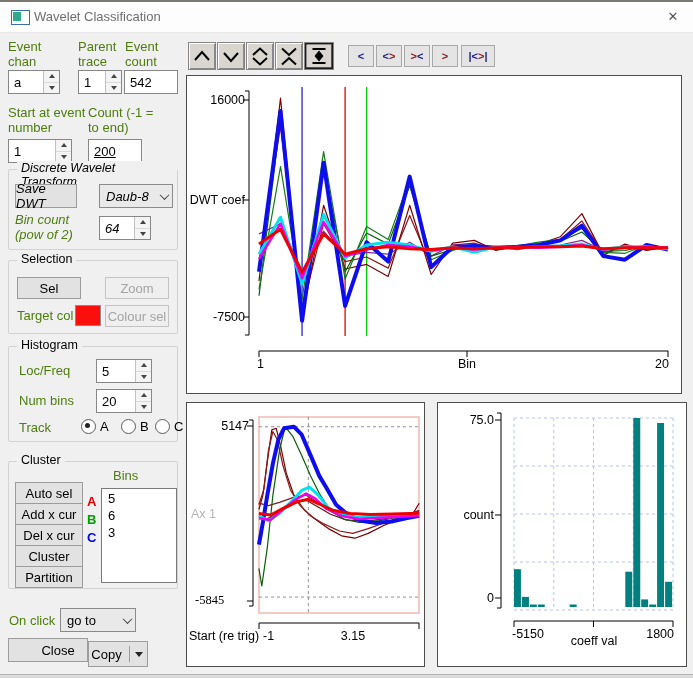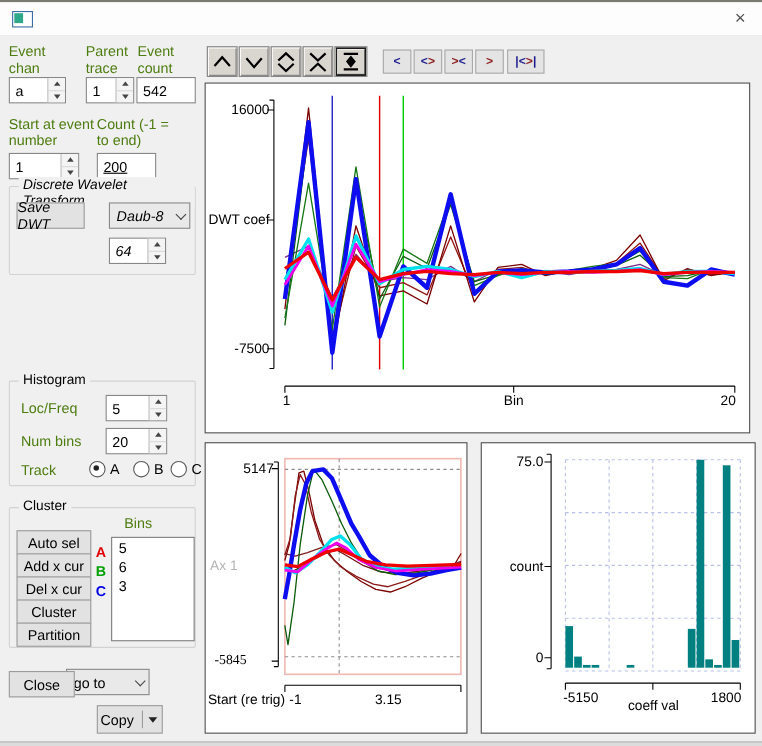--- a/index.html
+++ b/index.html
@@ -56,20 +56,21 @@
 </style>
 </head>
 <body>
 
 <div id="window">
 
   <div id="titlebar">
     <div id="app-icon">
         <i></i>
       </div>
+    <div id="title-text">Wavelet Classification</div>
     <div id="close-btn">✕</div>
   </div>
 
   <div class="lbl" style="left:8px;top:37px;width:46px;">Event chan</div>
   <div class="lbl" style="left:78px;top:37px;width:46px;">Parent trace</div>
   <div class="lbl" style="left:125px;top:37px;width:46px;">Event count</div>
 
   <div class="spin" style="left:8px;top:68px;width:50px;height:22px;">
     <span class="v">a</span>
     <span class="arrows">
@@ -102,29 +103,38 @@
     <span class="v">200</span>
   </div>
 
   <div class="group" style="left:8px;top:167px;width:168px;height:79px;font-style:italic;">
     <span class="legend">Discrete Wavelet Transform</span>
     <div class="btn" style="left:6px;top:14px;width:60px;height:22px;">Save DWT</div>
     <div class="combo" style="left:90px;top:14px;width:72px;height:22px;">
       <span class="v">Daub-8</span>
       <span class="chev"></span>
     </div>
+    <div class="lbl" style="left:6px;top:42px;width:78px;">Bin count (pow of 2)</div>
     <div class="spin" style="left:90px;top:46px;width:50px;height:22px;">
       <span class="v">64</span>
       <span class="arrows">
           <i class="up"></i>
           <i class="dn"></i>
         </span>
     </div>
   </div>
 
+  <div class="group" style="left:8px;top:258px;width:168px;height:72px;">
+    <span class="legend">Selection</span>
+    <div class="btn" style="left:8px;top:16px;width:62px;height:20px;">Sel</div>
+    <div class="btn disabled" style="left:96px;top:16px;width:62px;height:20px;">Zoom</div>
+    <div class="lbl" style="left:8px;top:47px;">Target col</div>
+    <div class="swatch" style="left:66px;top:44px;width:24px;height:19px;background:#fb0f0c;"></div>
+    <div class="btn disabled" style="left:96px;top:44px;width:62px;height:20px;">Colour sel</div>
+  </div>
 
   <div class="group" style="left:8px;top:344px;width:168px;height:94px;">
     <span class="legend">Histogram</span>
     <div class="lbl" style="left:10px;top:16px;">Loc/Freq</div>
     <div class="spin" style="left:87px;top:12px;width:54px;height:22px;">
       <span class="v">5</span>
       <span class="arrows">
           <i class="up"></i>
           <i class="dn"></i>
         </span>
@@ -168,21 +178,21 @@
       <div>6</div>
       <div>3</div>
     </div>
   </div>
 
   <div class="lbl" style="left:9px;top:611px;">On click</div>
   <div class="combo" style="left:60px;top:606px;width:74px;height:22px;">
     <span class="v">go to</span>
     <span class="chev"></span>
   </div>
-  <div class="btn" style="left:8px;top:608px;width:58px;height:22px;">Close</div>
+  <div class="btn" style="left:8px;top:636px;width:58px;height:22px;padding-left:20px;">Close</div>
   <div class="btn" id="copy-btn" style="left:88px;top:639px;width:58px;height:24px;">
     <span>Copy</span>
     <span class="sep"></span>
     <span class="caret"></span>
   </div>
 
   <div class="tbY" style="left:188px;top:40px;">
     <svg width="22" height="22">
         <path d="M4 15 L11 7 L18 15" fill="none" stroke="#000" stroke-width="2"></path>
       </svg>

